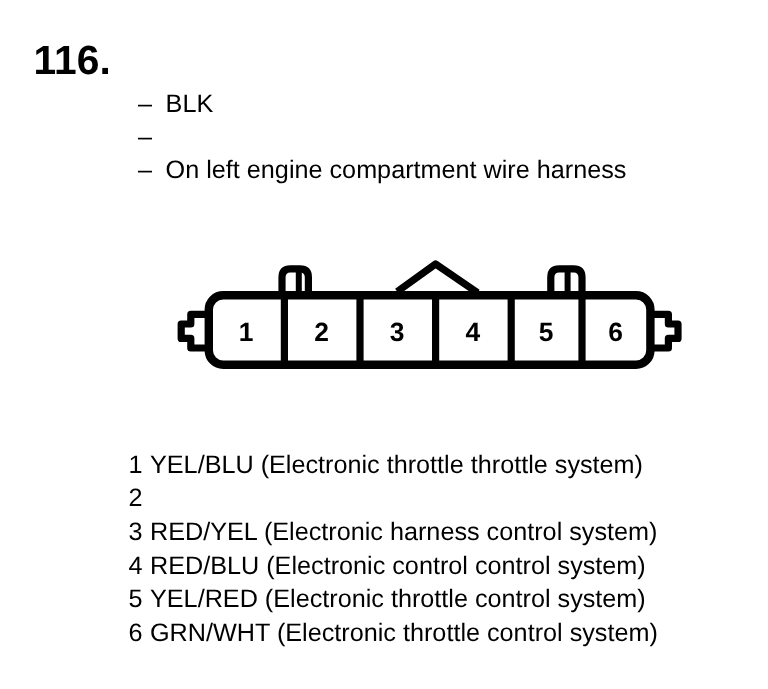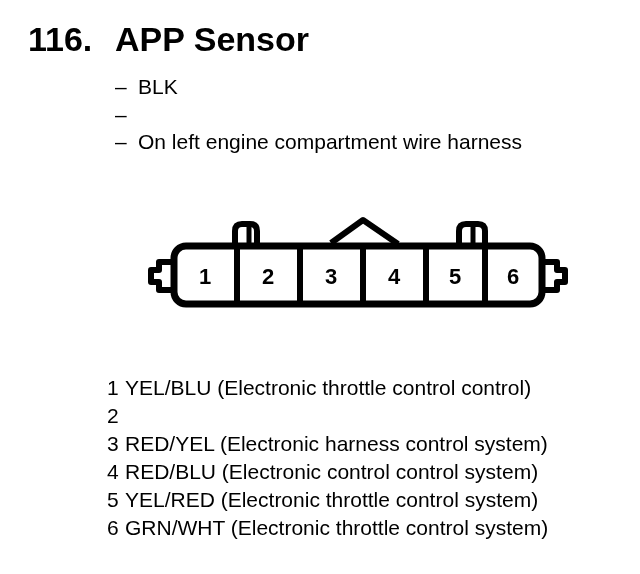--- a/index.html
+++ b/index.html
@@ -10,21 +10,21 @@
   }
   .page {
     position: relative;
     width: 640px; height: 574px;
     background: #ffffff;
     color: #000000;
     overflow: hidden;
   }
   
   .title-row {
-    position: absolute; left: 28px; top: 20px;
+    position: absolute; left: 28px; top: 32px;
     display: flex;
     font-size: 34px; font-weight: bold; line-height: 1.15;
     white-space: nowrap;
   }
   .title-num { width: 87px; flex: 0 0 auto; }
   
   .detail-list {
     position: absolute; left: 115px; top: 73px;
     font-size: 21px; line-height: 27.5px;
     white-space: nowrap;
@@ -46,21 +46,20 @@
   .pin-row { display: flex; }
   .pin-num { width: 18px; flex: 0 0 auto; }
 </style>
 </head>
 <body>
 
 <div class="page">
 
   <div class="title-row">
     <span class="title-num">116.</span>
-    <span class="title-text">APP Sensor</span>
   </div>
 
   <div class="detail-list">
     <div class="detail-item">
       <span class="detail-dash">–</span>
       <span class="detail-text">BLK</span>
     </div>
     <div class="detail-item">
       <span class="detail-dash">–</span>
     </div>
@@ -94,21 +93,21 @@
       <text x="331" y="284">3</text>
       <text x="394" y="284">4</text>
       <text x="455" y="284">5</text>
       <text x="513" y="284">6</text>
     </g>
   </svg>
 
   <div class="pin-list">
     <div class="pin-row">
       <span class="pin-num">1</span>
-      <span class="pin-label">YEL/BLU (Electronic throttle control control)</span>
+      <span class="pin-label">YEL/BLU (Electronic throttle throttle system)</span>
     </div>
     <div class="pin-row">
       <span class="pin-num">2</span>
     </div>
     <div class="pin-row">
       <span class="pin-num">3</span>
       <span class="pin-label">RED/YEL (Electronic harness control system)</span>
     </div>
     <div class="pin-row">
       <span class="pin-num">4</span>

